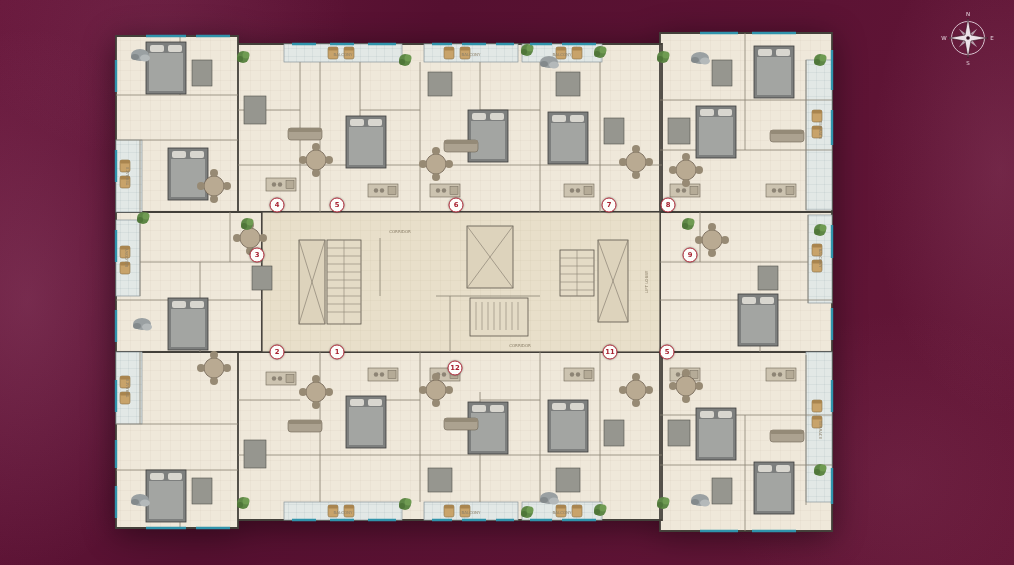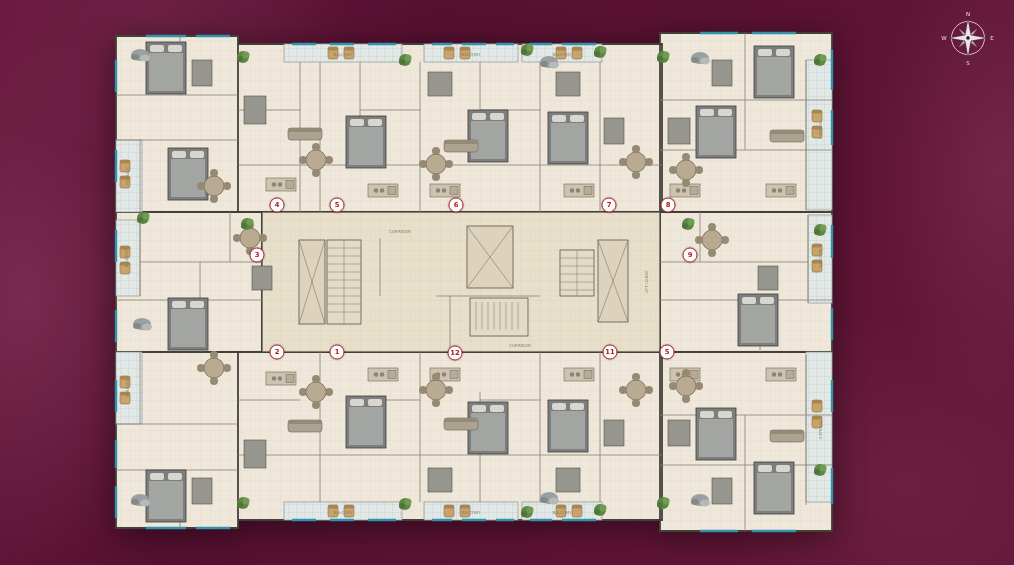--- a/index.html
+++ b/index.html
@@ -284,21 +284,21 @@
     <div class="badge" style="left:277px;top:352px">2</div>
     <div class="badge" style="left:257px;top:255px">3</div>
     <div class="badge" style="left:277px;top:205px">4</div>
     <div class="badge" style="left:337px;top:205px">5</div>
     <div class="badge" style="left:456px;top:205px">6</div>
     <div class="badge" style="left:609px;top:205px">7</div>
     <div class="badge" style="left:668px;top:205px">8</div>
     <div class="badge" style="left:690px;top:255px">9</div>
     <div class="badge" style="left:667px;top:352px">5</div>
     <div class="badge" style="left:610px;top:352px">11</div>
-    <div class="badge" style="left:455px;top:353px">12</div>
+    <div class="badge" style="left:455px;top:368px">12</div>
   </div>
 
   <div class="compass">
     <svg width="56" height="56" viewBox="-28 -28 56 56" xmlns="http://www.w3.org/2000/svg">
       <circle r="16.5" fill="none" stroke="#d8c3cf" stroke-width="1"></circle>
       <path transform="rotate(45)" d="M0 -13L2 -2 13 0 2 2 0 13 -2 2 -13 0 -2 -2Z" fill="#b89fad"></path>
       <path d="M0 -20L3 -3 20 0 3 3 0 20 -3 3 -20 0 -3 -3Z" fill="#ece2e8" stroke="#30101f" stroke-width="0.6"></path>
       <circle r="1.8" fill="#30101f"></circle>
       <g font-size="5.5" fill="#e8d9e2" text-anchor="middle" font-family="DejaVu Sans, sans-serif">
         <text x="0" y="-22.5">N</text>

